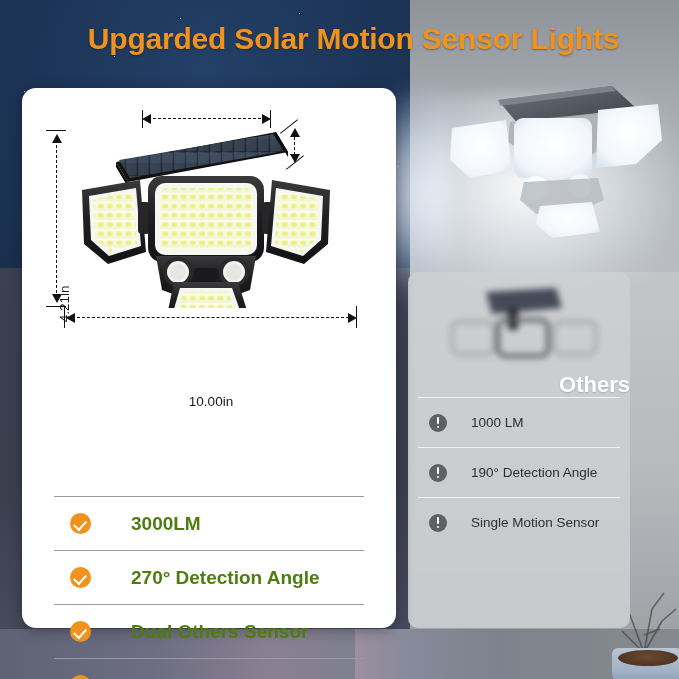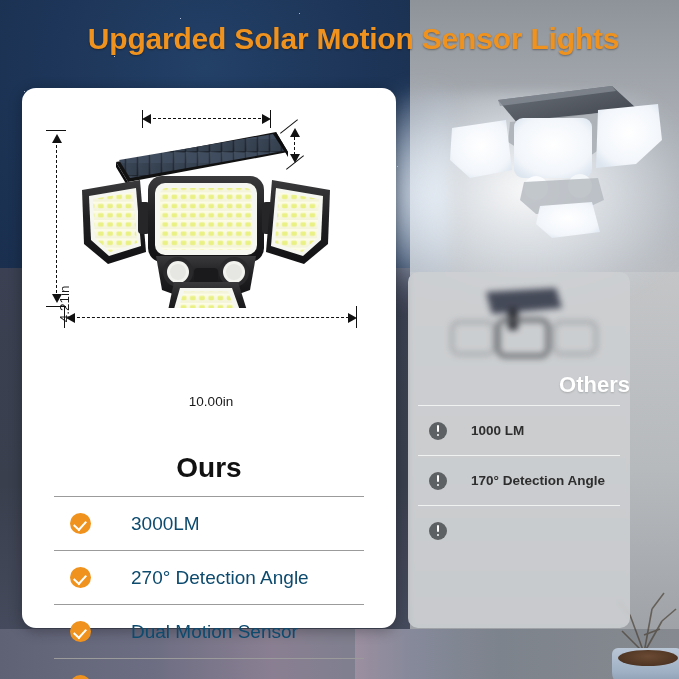--- a/index.html
+++ b/index.html
@@ -155,38 +155,38 @@
   .chk{
     width:21px; height:21px; border-radius:50%;
     background:#F0931E; flex:0 0 auto; margin-left:16px;
     position:relative;
   }
   .chk::after{
     content:""; position:absolute; left:6px; top:4.5px;
     width:6px; height:10px; border:2.2px solid #fff;
     border-top:none; border-left:none; transform:rotate(42deg);
   }
-  .ours-txt{ margin-left:40px; font-size:19px; color:#0c4a6e; font-weight:400; }
+  .ours-txt{ margin-left:40px; font-size:19px; color:#4d7c0f; font-weight:700; }
 
   
   #others-card{
     position:absolute; left:408px; top:272px; width:222px; height:356px;
     background:rgba(205,207,209,.88); border-radius:10px; z-index:6;
     backdrop-filter:blur(2px);
   }
   .others-img{
     position:absolute; left:0; top:10px; width:222px; height:88px;
     filter:blur(3.2px); opacity:.95;
   }
   .others-head{
     position:absolute; left:0; top:100px; width:222px; text-align:right;
     font-size:22px; font-weight:bold; color:#fff;
     text-shadow:0 1px 2px rgba(0,0,0,.18);
   }
-  .others-list{ position:absolute; left:10px; top:133px; width:202px;font-weight:bold; }
+  .others-list{ position:absolute; left:10px; top:125px; width:202px; }
   .others-row{
     display:flex; align-items:center; height:50px;
     border-top:1.4px solid rgba(255,255,255,.72);
   }
   .excl{
     width:18px; height:18px; border-radius:50%;
     background:#5e6163; flex:0 0 auto; margin-left:11px;
     position:relative;
   }
   .excl::after{
@@ -362,34 +362,33 @@
       <rect x="116" y="140" width="24" height="14" rx="4" fill="#1a1a1c"></rect>
 
       <g>
         <path d="M96,158 L160,158 L172,196 L88,196 Z" fill="url(#body)" transform="translate(0,-4)"></path>
         <path d="M102,160 L154,160 L164,188 L94,188 Z" fill="#f7f7f2"></path>
         <path d="M106,163 L150,163 L158,185 L99,185 Z" fill="url(#dots)"></path>
       </g>
     </svg>
   </div>
 
-  <div class="ours-head">Ours</div>
 
   <div class="ours-list">
     <div class="ours-row">
       <span class="chk"></span>
       <span class="ours-txt">3000LM</span>
     </div>
     <div class="ours-row">
       <span class="chk"></span>
       <span class="ours-txt">270° Detection Angle</span>
     </div>
     <div class="ours-row">
       <span class="chk"></span>
-      <span class="ours-txt">Dual Motion Sensor</span>
+      <span class="ours-txt">Dual Others Sensor</span>
     </div>
     <div class="ours-row">
       <span class="chk"></span>
       <span class="ours-txt">Remote Control</span>
     </div>
   </div>
 </div>
 
 <div id="others-card">
 
@@ -404,19 +403,20 @@
 
   <div class="others-head">Others</div>
 
   <div class="others-list">
     <div class="others-row">
       <span class="excl"></span>
       <span class="others-txt">1000 LM</span>
     </div>
     <div class="others-row">
       <span class="excl"></span>
-      <span class="others-txt">170° Detection Angle</span>
+      <span class="others-txt">190° Detection Angle</span>
     </div>
     <div class="others-row">
       <span class="excl"></span>
+      <span class="others-txt">Single Motion Sensor</span>
     </div>
   </div>
 </div>
 
 </body></html>

